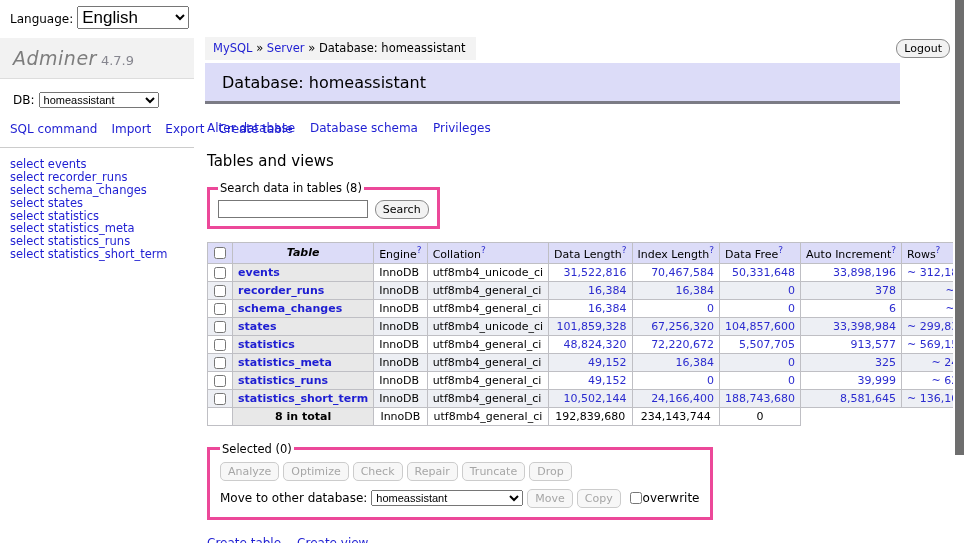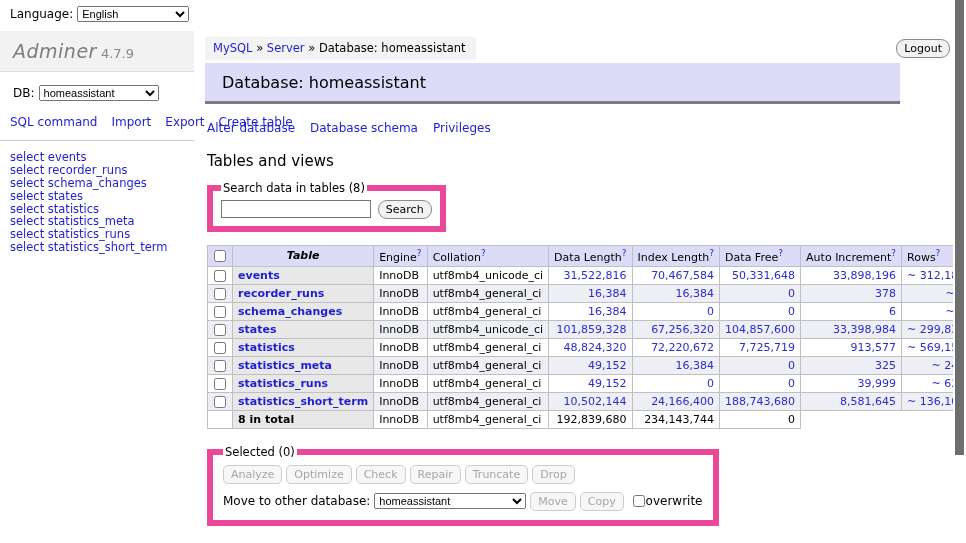--- a/index.html
+++ b/index.html
@@ -3,21 +3,21 @@
 <meta charset="utf-8">
 <style>
   * { box-sizing: border-box; margin: 0; padding: 0; }
   html,body { width:966px; height:543px; overflow:hidden; background:#fff;
     font-family:"DejaVu Sans","Liberation Sans",sans-serif; font-size:12px; color:#000; }
   a { color:#1e1ed2; text-decoration:none; cursor:pointer; }
 
   
   #sidebar { position:absolute; left:0; top:0; width:194px; height:543px; background:#fff; }
   .lang-row { padding:6px 0 0 10px; font-size:12px; }
-  .lang-row select { width:112px; margin-left:4px; font-size:11px; }
+  .lang-row select { width:112px; margin-left:4px; font-size:17px; }
   #brandband { margin-top:9px; background:#f2f2f2; border-bottom:1px solid #ddd; padding:9px 0 9px 13px; }
   #brandband .brand { font-style:italic; font-size:19px; color:#7d7d7d; letter-spacing:.5px; }
   #brandband .ver { font-size:13px; color:#86868f; margin-left:4px; }
   .db-row { padding:13px 0 0 13px; }
   .db-row select { width:120px; margin-left:4px; font-size:11px; }
   .side-links { padding:14px 0 0 10px; line-height:1.25; font-size:12px; width:170px; }
   .side-links a { margin-right:14px; white-space:nowrap; }
   #sidebar hr { border:none; border-top:1px solid #ccc; margin:10px 0 8px 0; }
   #table-links { padding:2px 0 0 10px; font-size:11.5px; line-height:1.12; }
   #table-links a { display:block; }
@@ -30,33 +30,33 @@
   button, .btn { font-family:inherit; font-size:11px; background:#f2f2f2; border:1px solid #8a8a8a;
     border-radius:9px; padding:2px 7px; color:#000; }
   h2#page-title { position:absolute; top:28px; left:0; width:695px; background:#dcdcf8;
     font-size:16px; font-weight:normal; padding:10px 0 9px 17px; border-bottom:3px solid #7b7b85; }
 
   #content { position:absolute; top:80px; left:2px; width:745px; }
   .actions { margin:6px 0 0 0; }
   .actions a { margin-right:15px; }
   h3 { font-size:15px; font-weight:normal; margin:17px 0 0 0; }
 
-  fieldset { display:inline-block; border:6px solid #ec4899; padding:5px 8px 7px 8px; margin-top:11px; }
+  fieldset { display:inline-block; border:3px solid #ec4899; padding:5px 8px 7px 8px; margin-top:11px; }
   legend { font-size:11.5px; padding:0 2px; }
   #search-input { width:150px; height:18px; border:1px solid #777; font-size:11px; padding:1px 3px; }
   #search-btn { margin-left:3px; }
 
   table { border-collapse:collapse; margin-top:13px; font-size:11px; }
   th, td { border:1px solid #bfbfc4; padding:2px 5px; height:17px; white-space:nowrap; }
   thead th { background:#dcdcf8; font-weight:normal; text-align:left; }
   thead th.tname { font-weight:bold; text-align:center; min-width:118px;font-style:italic; }
   tbody th { background:#e8e8e8; text-align:left; }
   tbody tr.stripe td { background:#edeff4; }
   td.num { text-align:right; color:#2b2bcf; }
-  tr.total td, tr.total th { font-weight:normal; }
+  tr.total td, tr.total th { font-weight:normal;text-align:center; }
   tr.total td.num { color:#000; }
   tr.total .noborder { border:none; background:transparent; }
   sup.help { color:#2b2bcf; font-size:9px; cursor:pointer; }
   a.tbl { font-weight:bold; }
   input[type=checkbox] { width:12px; height:12px; margin:0 1px; vertical-align:middle; }
 
   #selected-fs { margin-top:16px; padding:6px 10px 9px 10px; }
   .disbtn { background:#f7f7f7; border:1px solid #ccc; color:#a6a6a6; border-radius:5px;
     font-size:11px; padding:2px 7px; margin-right:4px; }
   .move-row { margin-top:8px; font-size:12px; }
@@ -170,21 +170,21 @@
             <td class="num">33,398,984</td>
             <td class="num">~ 299,833</td>
           </tr>
           <tr class="">
             <td><input type="checkbox" style=""></td>
             <th><a href="#" class="tbl">statistics</a></th>
             <td>InnoDB</td>
             <td>utf8mb4_general_ci</td>
             <td class="num">48,824,320</td>
             <td class="num">72,220,672</td>
-            <td class="num">7,725,719</td>
+            <td class="num">5,507,705</td>
             <td class="num">913,577</td>
             <td class="num">~ 569,159</td>
           </tr>
           <tr class="stripe">
             <td><input type="checkbox" style=""></td>
             <th><a href="#" class="tbl">statistics_meta</a></th>
             <td>InnoDB</td>
             <td>utf8mb4_general_ci</td>
             <td class="num">49,152</td>
             <td class="num">16,384</td>

